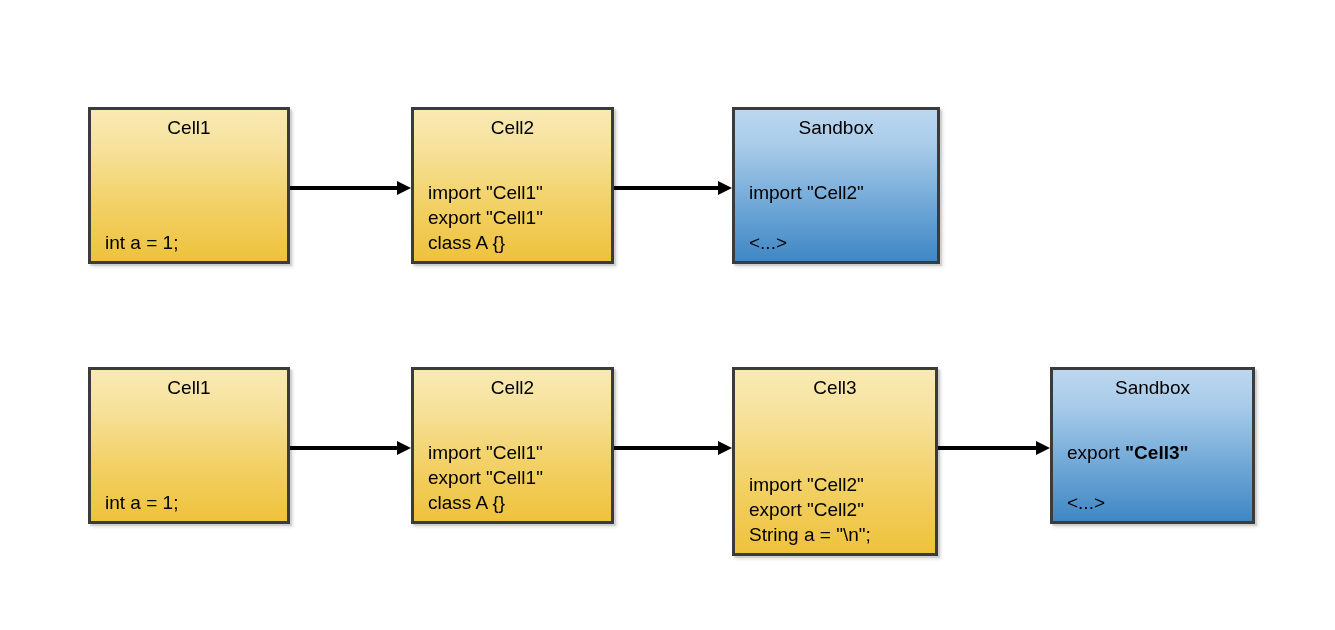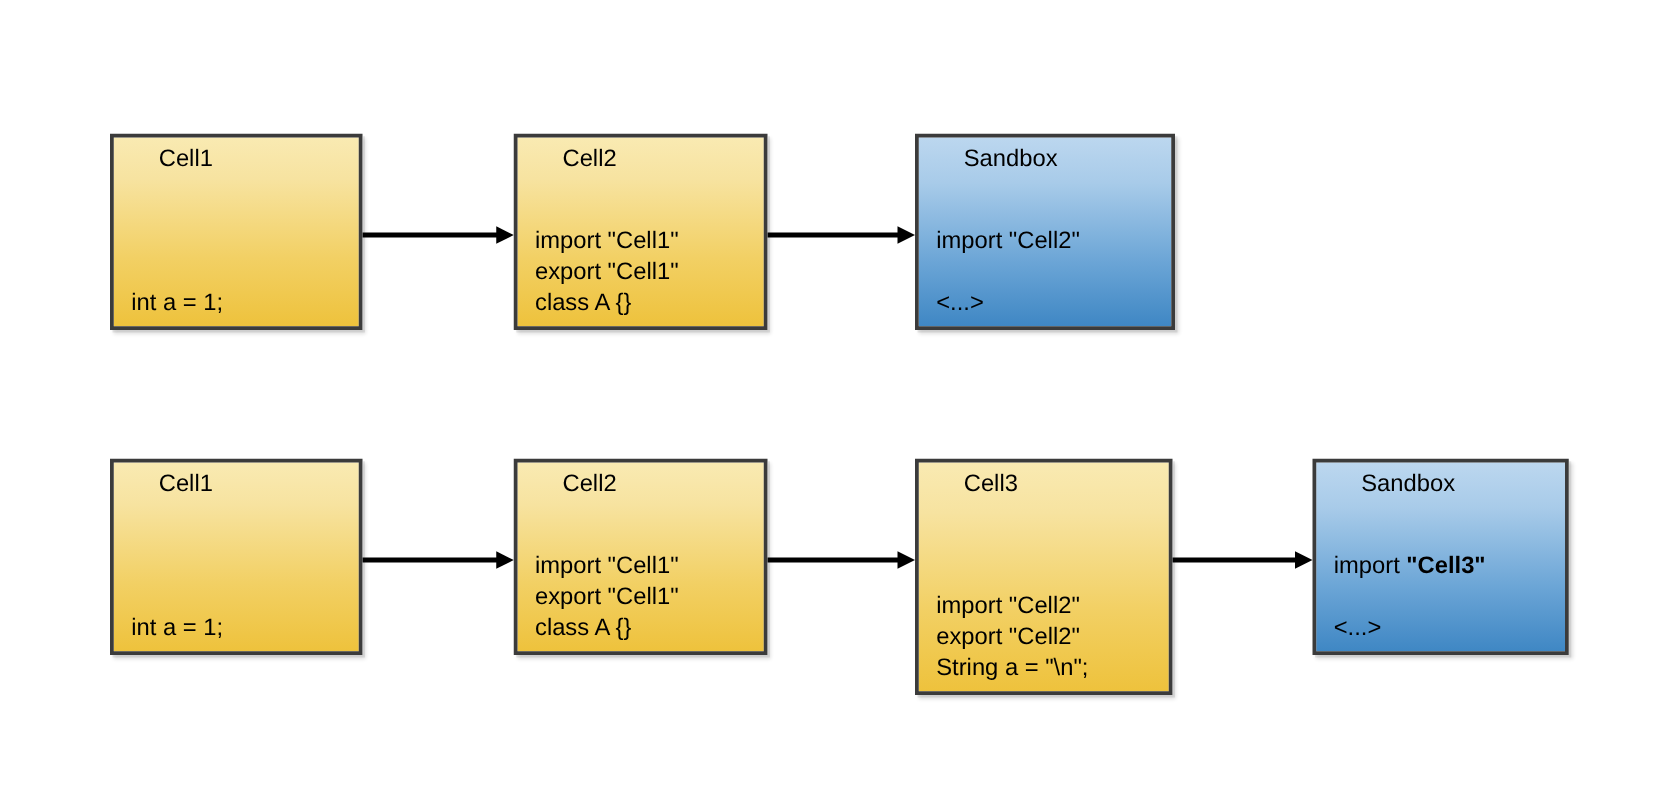--- a/index.html
+++ b/index.html
@@ -28,26 +28,25 @@
   .node.yellow {
     background: linear-gradient(to bottom, #f9eab2 0%, #f7e3a0 22%, #f2d064 64%, #eec23c 100%);
   }
   .node.blue {
     background: linear-gradient(to bottom, #bcd7ef 0%, #a8cbe9 24%, #6ba5d6 66%, #3f87c4 100%);
   }
   .node-title {
     position: absolute;
     left: 0; right: 0;
     top: 6px;
-    text-align: left;
+    text-align: center;
     font-size: 19px;
     line-height: 23px;
     color: #000000;
     white-space: nowrap;
-    margin-left: 36px;
   }
   .node-body {
     position: absolute;
     left: 14px;
     right: 6px;
     bottom: 6px;
     text-align: left;
     font-size: 19px;
     line-height: 25px;
     color: #000000;
@@ -119,15 +118,15 @@
     <div class="node yellow" style="left: 411px; top: 367px; width: 203px; height: 157px;">
       <div class="node-title">Cell2</div>
       <div class="node-body"><span class="ln">import "Cell1"</span><span class="ln">export "Cell1"</span><span class="ln">class A {}</span></div>
     </div>
     <div class="node yellow" style="left: 732px; top: 367px; width: 206px; height: 189px;">
       <div class="node-title">Cell3</div>
       <div class="node-body"><span class="ln">import "Cell2"</span><span class="ln">export "Cell2"</span><span class="ln">String a = "\n";</span></div>
     </div>
     <div class="node blue" style="left: 1050px; top: 367px; width: 205px; height: 157px;">
       <div class="node-title">Sandbox</div>
-      <div class="node-body"><span class="ln"><span>import </span><span class="bold">"Cell3"</span></span><span class="ln">&nbsp;</span><span class="ln">&lt;...&gt;</span></div>
+      <div class="node-body"><span class="ln"><span>export </span><span class="bold">"Cell3"</span></span><span class="ln">&nbsp;</span><span class="ln">&lt;...&gt;</span></div>
     </div>
   </div>
 
 </body></html>

